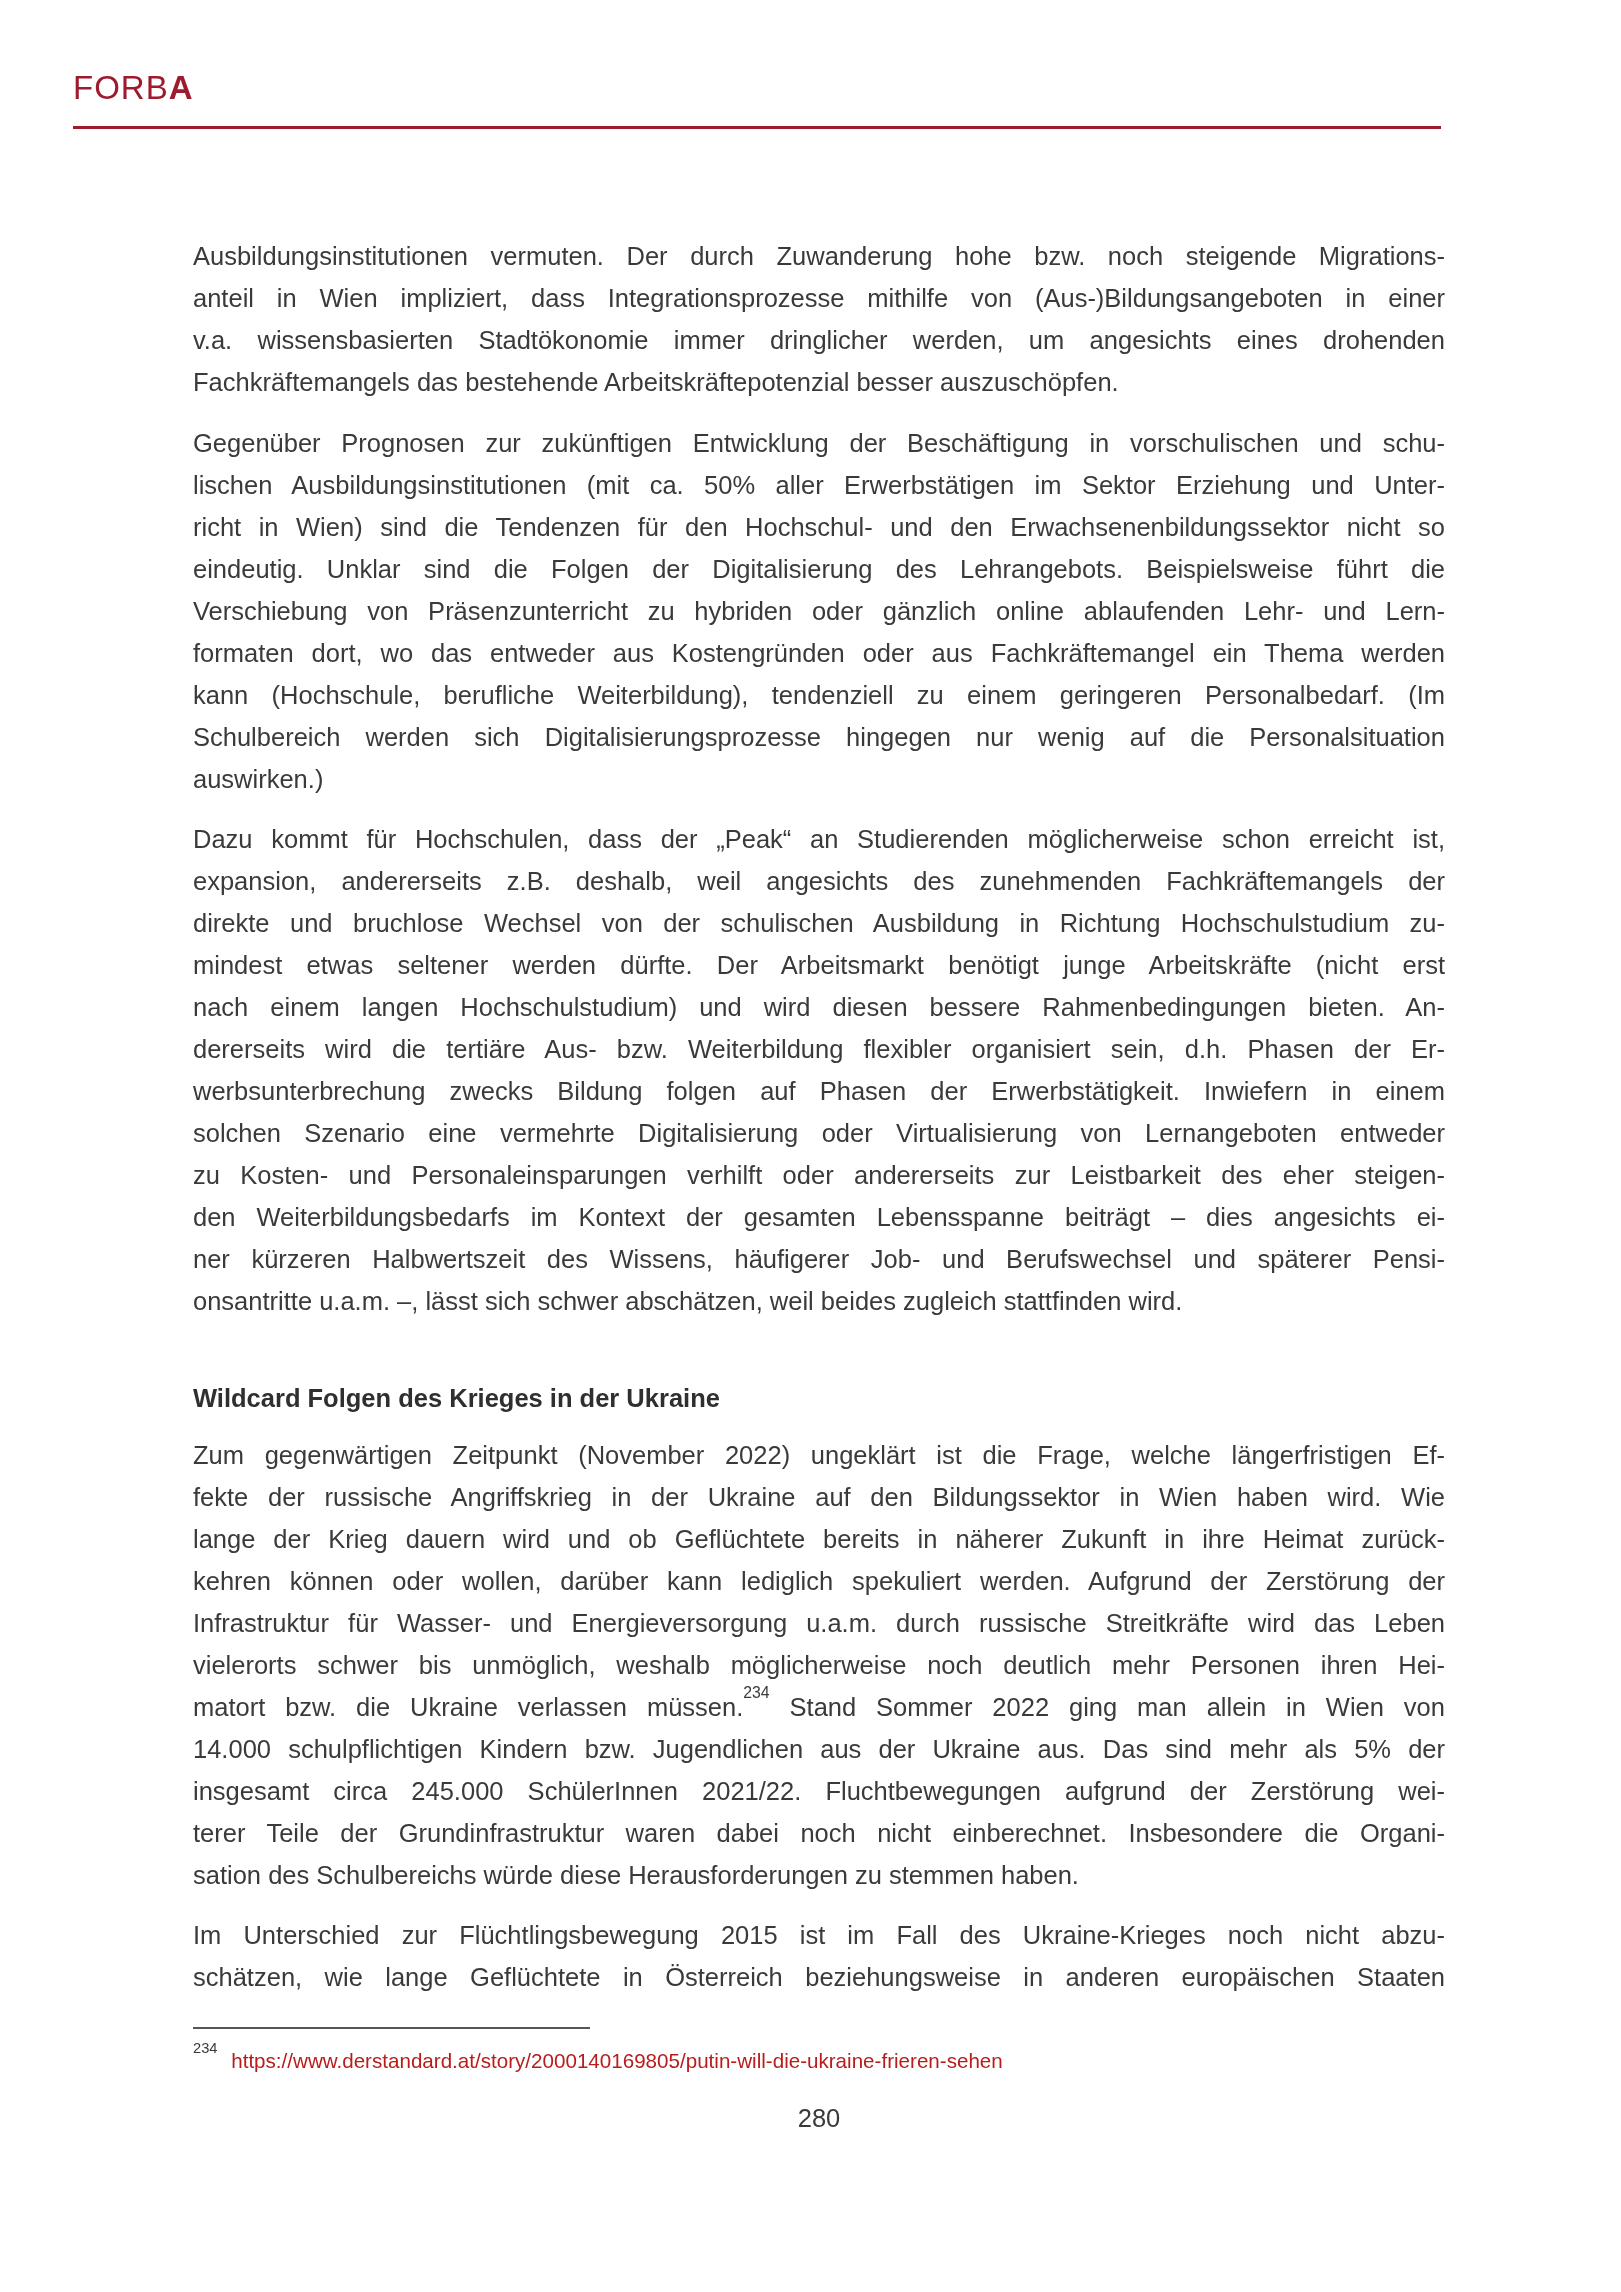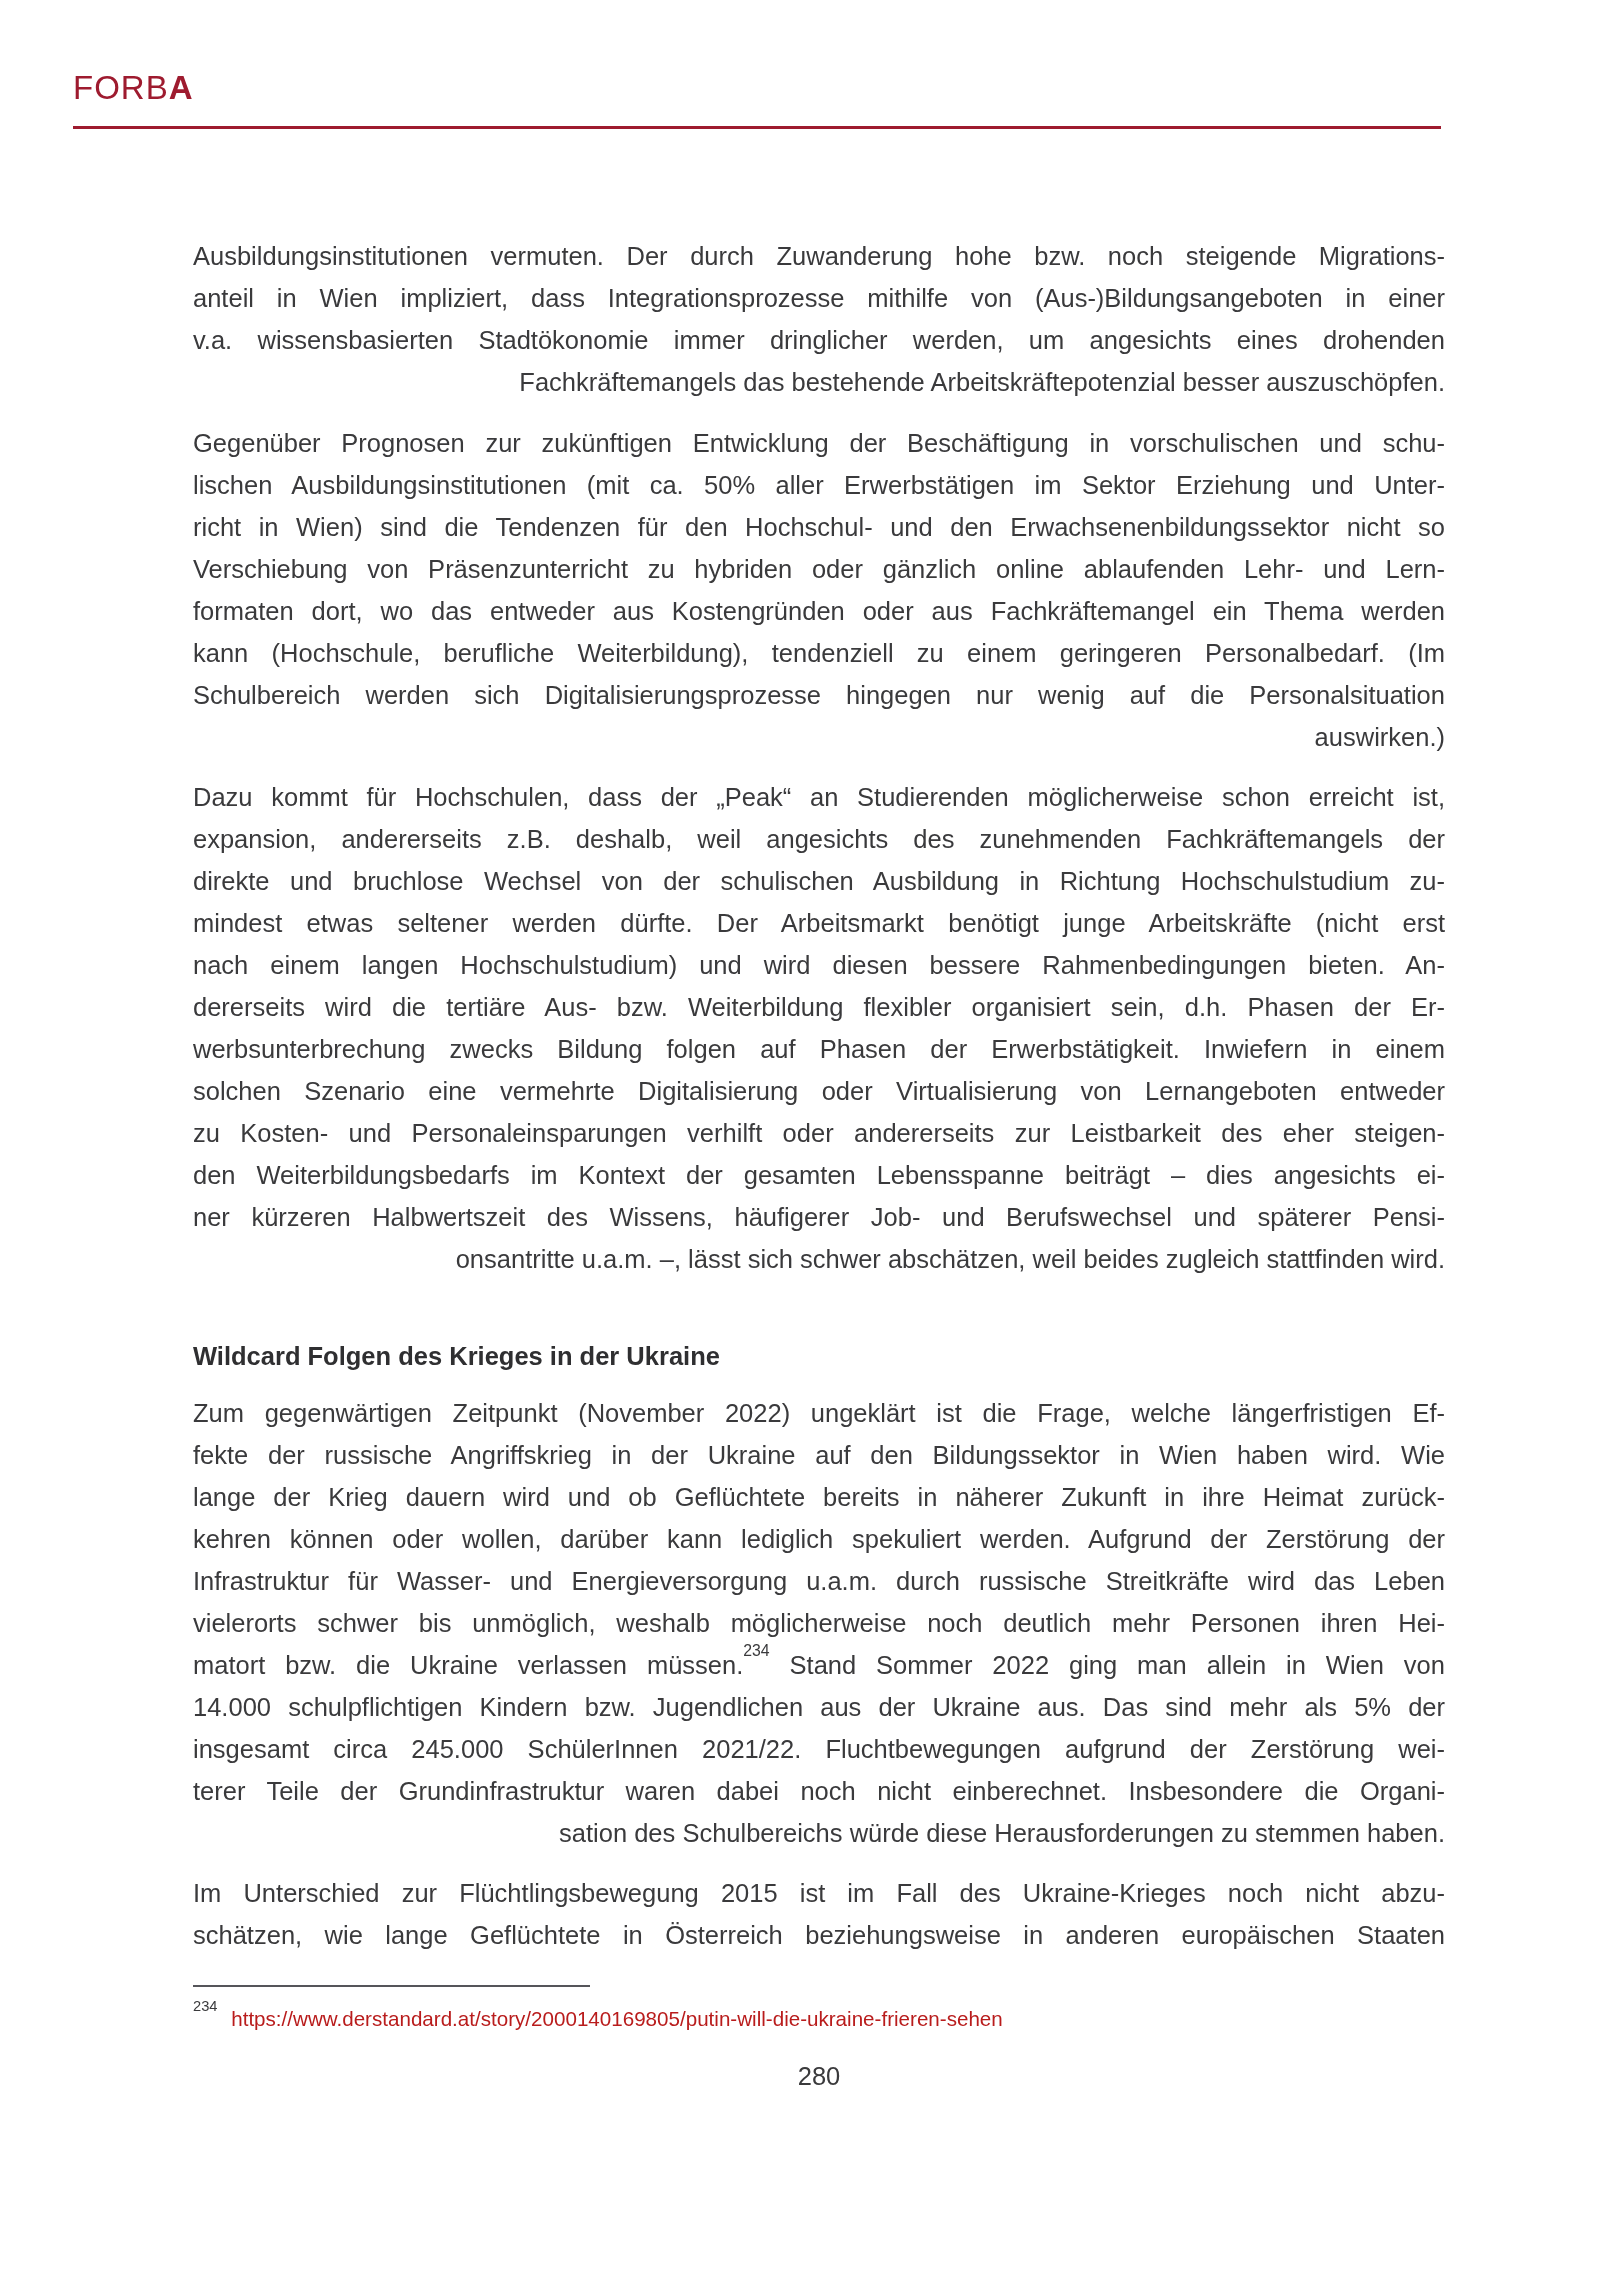--- a/index.html
+++ b/index.html
@@ -34,21 +34,21 @@
   .content {
     position: absolute;
     left: 193px;
     top: 235px;
     width: 1252px;
     color: #3a3a3c;
     font-size: 25.5px;
     line-height: 42px;
   }
   .para { margin-bottom: 18.6px; }
-  .line { text-align: right; }
+  .line { text-align: left; }
   .line.just { text-align: justify; text-align-last: justify; }
   .heading {
     font-weight: 700;
     color: #2f2f31;
     margin-top: 55px;
     margin-bottom: 14.7px;
   }
   sup.ref {
     font-size: 0.62em;
     line-height: 0;
@@ -98,20 +98,21 @@
         <div class="para">
           <div class="line just">Ausbildungsinstitutionen vermuten. Der durch Zuwanderung hohe bzw. noch steigende Migrations-</div>
           <div class="line just">anteil in Wien impliziert, dass Integrationsprozesse mithilfe von (Aus-)Bildungsangeboten in einer</div>
           <div class="line just">v.a. wissensbasierten Stadtökonomie immer dringlicher werden, um angesichts eines drohenden</div>
           <div class="line">Fachkräftemangels das bestehende Arbeitskräftepotenzial besser auszuschöpfen.</div>
         </div>
         <div class="para">
           <div class="line just">Gegenüber Prognosen zur zukünftigen Entwicklung der Beschäftigung in vorschulischen und schu-</div>
           <div class="line just">lischen Ausbildungsinstitutionen (mit ca. 50% aller Erwerbstätigen im Sektor Erziehung und Unter-</div>
           <div class="line just">richt in Wien) sind die Tendenzen für den Hochschul- und den Erwachsenenbildungssektor nicht so</div>
+          <div class="line just">eindeutig. Unklar sind die Folgen der Digitalisierung des Lehrangebots. Beispielsweise führt die</div>
           <div class="line just">Verschiebung von Präsenzunterricht zu hybriden oder gänzlich online ablaufenden Lehr- und Lern-</div>
           <div class="line just">formaten dort, wo das entweder aus Kostengründen oder aus Fachkräftemangel ein Thema werden</div>
           <div class="line just">kann (Hochschule, berufliche Weiterbildung), tendenziell zu einem geringeren Personalbedarf. (Im</div>
           <div class="line just">Schulbereich werden sich Digitalisierungsprozesse hingegen nur wenig auf die Personalsituation</div>
           <div class="line">auswirken.)</div>
         </div>
         <div class="para">
           <div class="line just">Dazu kommt für Hochschulen, dass der „Peak“ an Studierenden möglicherweise schon erreicht ist,</div>
           <div class="line just">expansion, andererseits z.B. deshalb, weil angesichts des zunehmenden Fachkräftemangels der</div>
           <div class="line just">direkte und bruchlose Wechsel von der schulischen Ausbildung in Richtung Hochschulstudium zu-</div>

